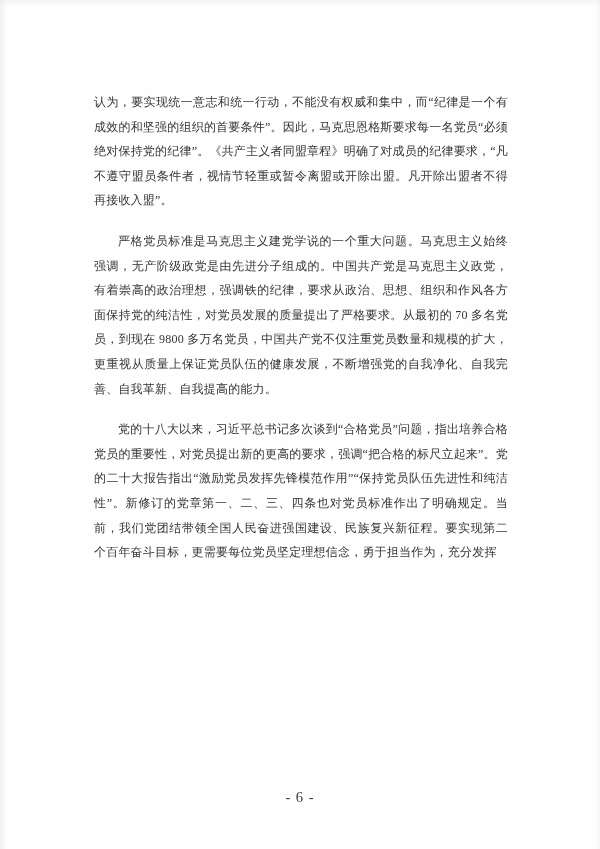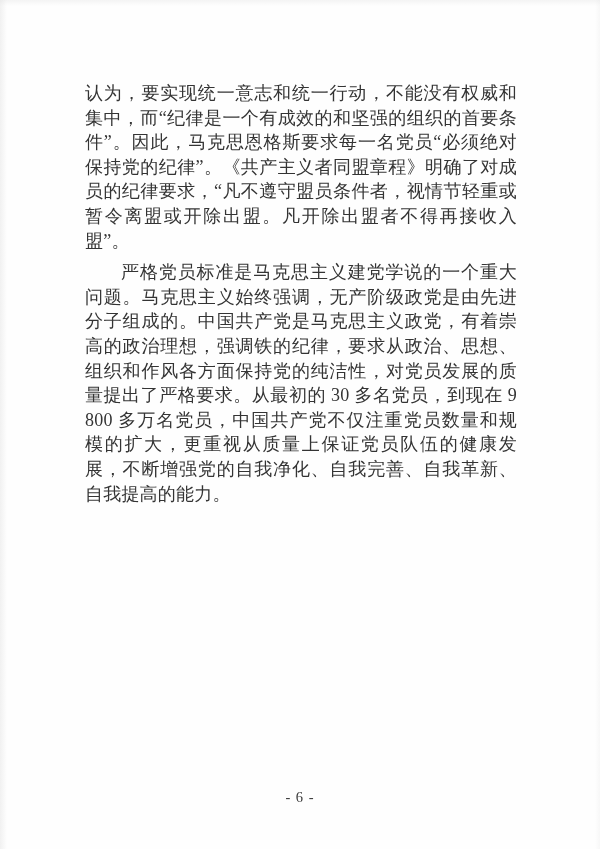--- a/index.html
+++ b/index.html
@@ -19,22 +19,22 @@
     overflow: hidden;
     font-family: "Liberation Serif", "DejaVu Serif", serif;
   }
   .text-block {
     position: absolute;
     top: 74px;
     left: 78px;
     width: 446px;
   }
   .para {
-    margin: 7px;
-    font-size: 18px;
+    margin: 16px;
+    font-size: 12px;
     line-height: 24.6px;
     color: #343434;
     text-align: justify;
     text-justify: inter-character;
     letter-spacing: 0.2px;
     word-break: break-all;
   }
   .para.indent {
     text-indent: 2em;
   }
@@ -48,16 +48,17 @@
     color: #3a3a3a;
     letter-spacing: 1px;
   }
 </style>
 </head>
 <body>
 
 <div class="page">
   <div class="text-block">
     <p class="para">认为，要实现统一意志和统一行动，不能没有权威和集中，而“纪律是一个有成效的和坚强的组织的首要条件”。因此，马克思恩格斯要求每一名党员“必须绝对保持党的纪律”。《共产主义者同盟章程》明确了对成员的纪律要求，“凡不遵守盟员条件者，视情节轻重或暂令离盟或开除出盟。凡开除出盟者不得再接收入盟”。</p>
-    <p class="para indent">严格党员标准是马克思主义建党学说的一个重大问题。马克思主义始终强调，无产阶级政党是由先进分子组成的。中国共产党是马克思主义政党，有着崇高的政治理想，强调铁的纪律，要求从政治、思想、组织和作风各方面保持党的纯洁性，对党员发展的质量提出了严格要求。从最初的 30 多名党员，到现在 9800 多万名党员，中国共产党不仅注重党员数量和规模的扩大，更重视从质量上保证党员队伍的健康发展，不断增强党的自我净化、自我完善、自我革新、自我提高的能力。</p>
+    <p class="para indent">严格党员标准是马克思主义建党学说的一个重大问题。马克思主义始终强调，无产阶级政党是由先进分子组成的。中国共产党是马克思主义政党，有着崇高的政治理想，强调铁的纪律，要求从政治、思想、组织和作风各方面保持党的纯洁性，对党员发展的质量提出了严格要求。从最初的 70 多名党员，到现在 9800 多万名党员，中国共产党不仅注重党员数量和规模的扩大，更重视从质量上保证党员队伍的健康发展，不断增强党的自我净化、自我完善、自我革新、自我提高的能力。</p>
+    <p class="para indent">党的十八大以来，习近平总书记多次谈到“合格党员”问题，指出培养合格党员的重要性，对党员提出新的更高的要求，强调“把合格的标尺立起来”。党的二十大报告指出“激励党员发挥先锋模范作用”“保持党员队伍先进性和纯洁性”。新修订的党章第一、二、三、四条也对党员标准作出了明确规定。当前，我们党团结带领全国人民奋进强国建设、民族复兴新征程。要实现第二个百年奋斗目标，更需要每位党员坚定理想信念，勇于担当作为，充分发挥</p>
   </div>
   <div class="footer">- 6 -</div>
 </div>
 
 </body></html>

